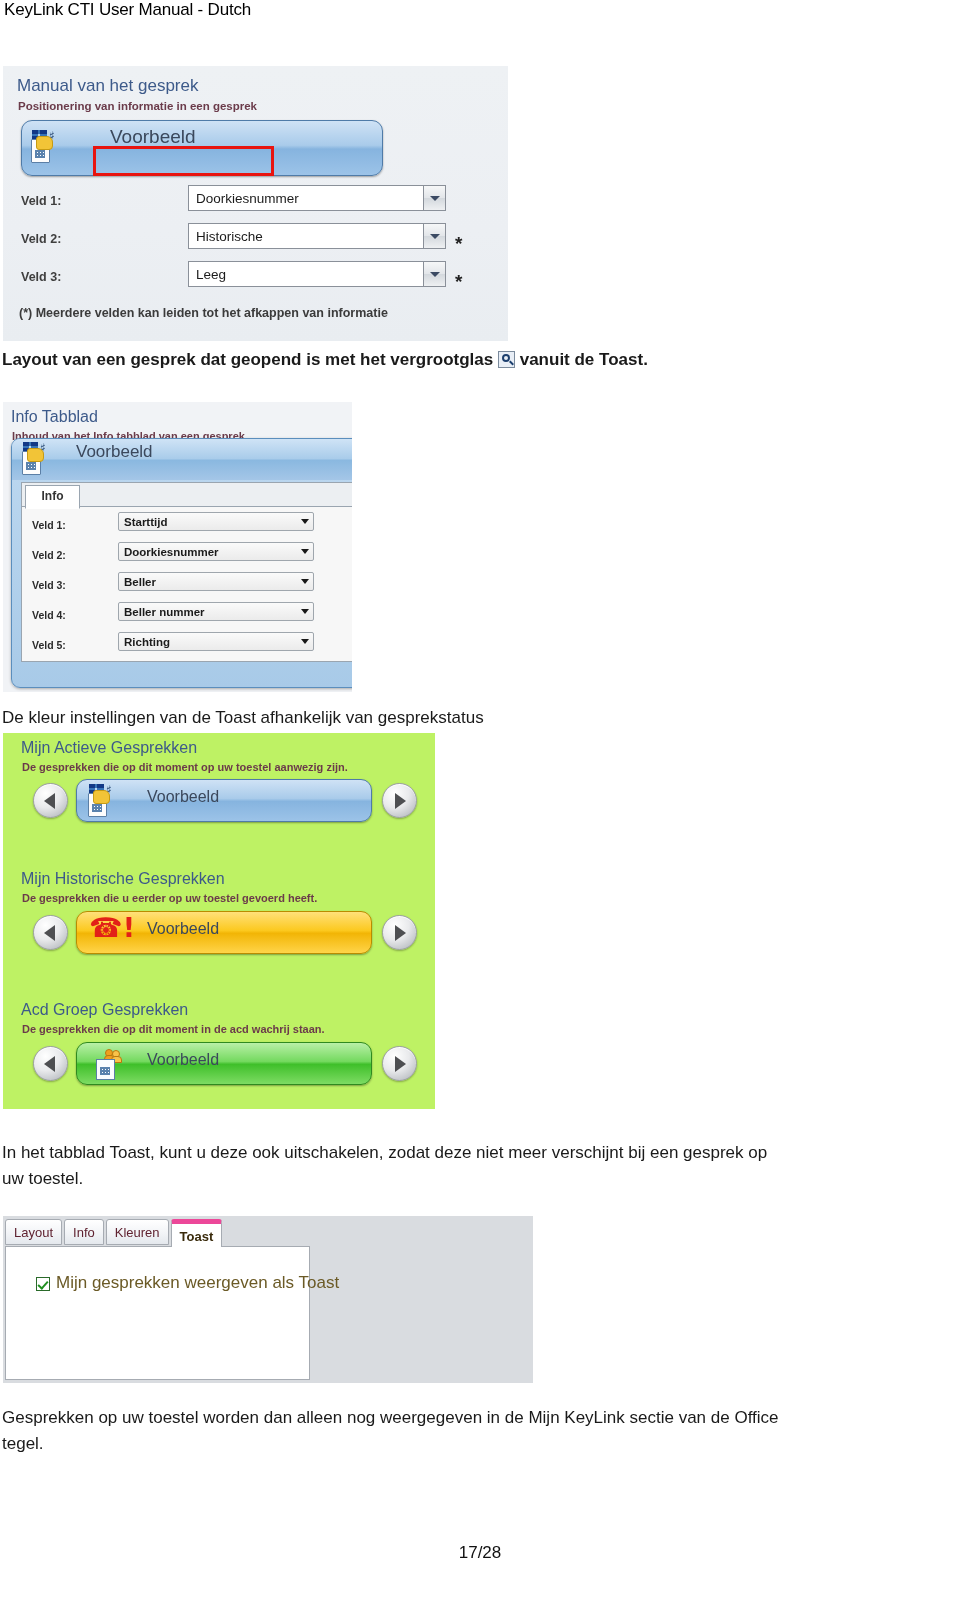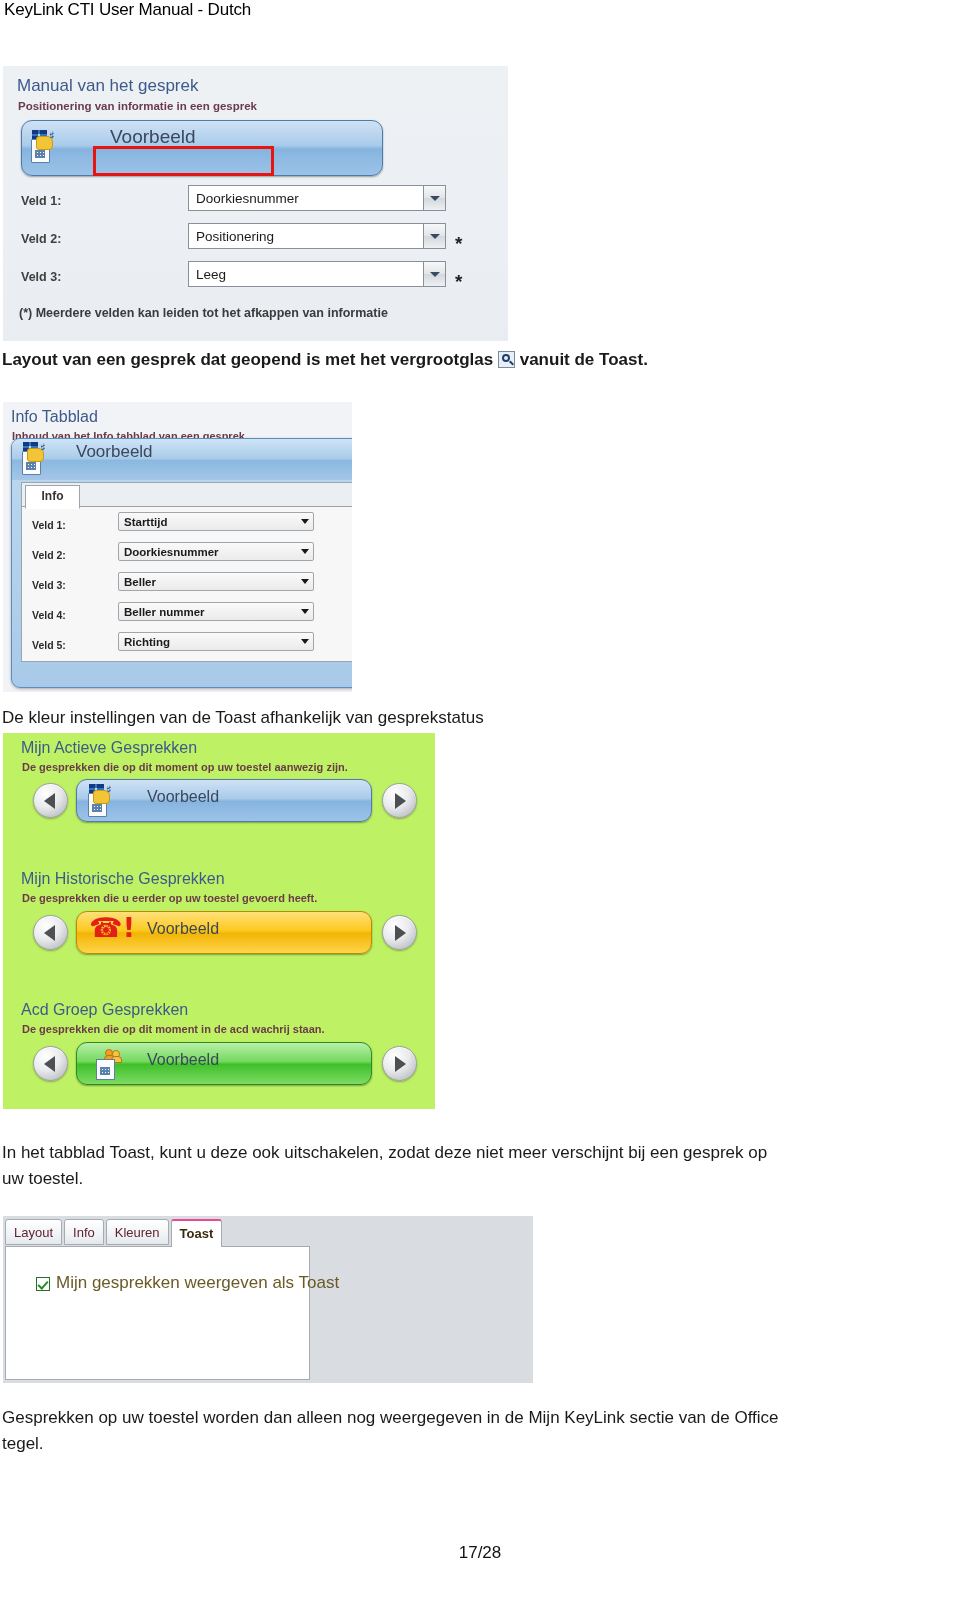--- a/index.html
+++ b/index.html
@@ -412,21 +412,21 @@
     font-size: 13px;
     color: #5f2230;
     line-height: 26px;
     padding: 0 8px;
     box-sizing: border-box;
     vertical-align: top;
     margin-right: 2px;
   }
   .tabbtn.active {
     background: #ffffff;
-    border-top: 2px solid #ec4899;
+    border-top: 5px solid #ec4899;
     color: #3a2b0c;
     font-weight: bold;
     height: 28px;
     line-height: 25px;
     border-bottom: none;
     margin-right: 0;
     z-index: 3;
   }
   .tabpane {
     position: absolute;
@@ -523,21 +523,21 @@
   <div class="fieldrow-label" style="left:18px;top:128px;">Veld 1:</div>
   <div class="combo" style="left:185px;top:119px;width:258px;height:26px;">
     <span class="txt">Doorkiesnummer</span>
     <span class="arrowbtn">
         <span class="chev"></span>
       </span>
   </div>
 
   <div class="fieldrow-label" style="left:18px;top:166px;">Veld 2:</div>
   <div class="combo" style="left:185px;top:157px;width:258px;height:26px;">
-    <span class="txt">Positionering</span>
+    <span class="txt">Historische</span>
     <span class="arrowbtn">
         <span class="chev"></span>
       </span>
   </div>
   <div class="star" style="left:452px;top:172px;">*</div>
 
   <div class="fieldrow-label" style="left:18px;top:204px;">Veld 3:</div>
   <div class="combo" style="left:185px;top:195px;width:258px;height:26px;">
     <span class="txt">Leeg</span>
     <span class="arrowbtn">

